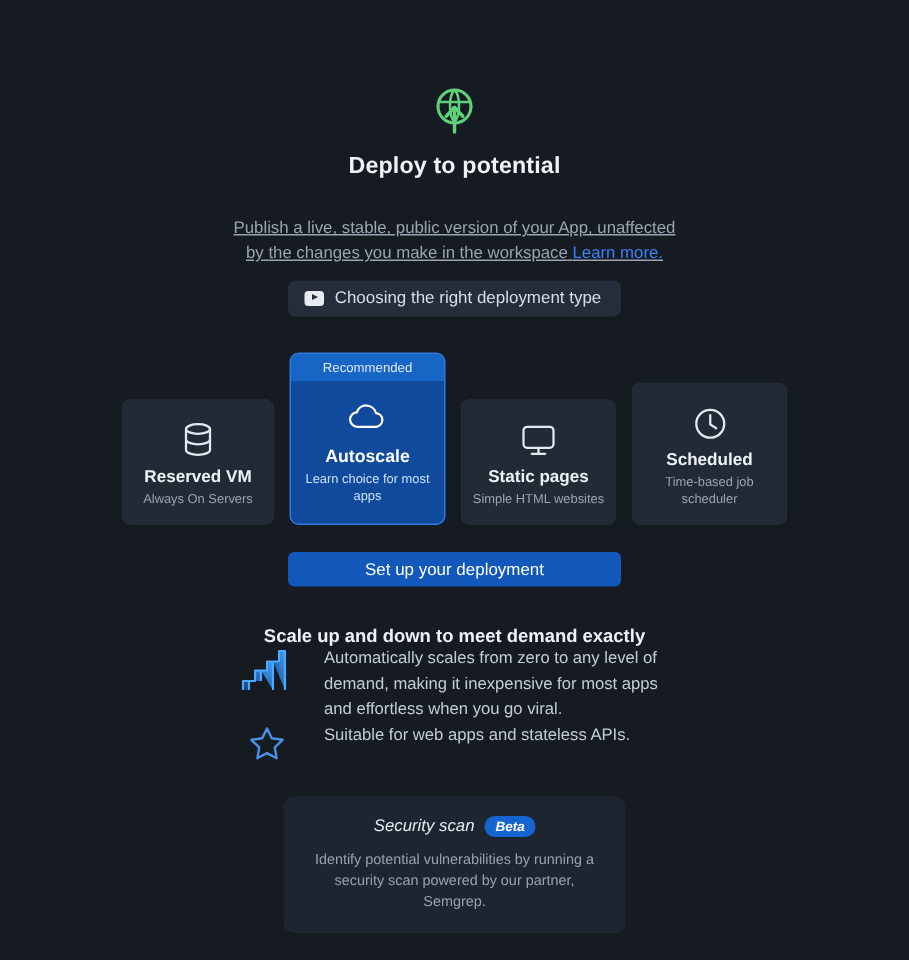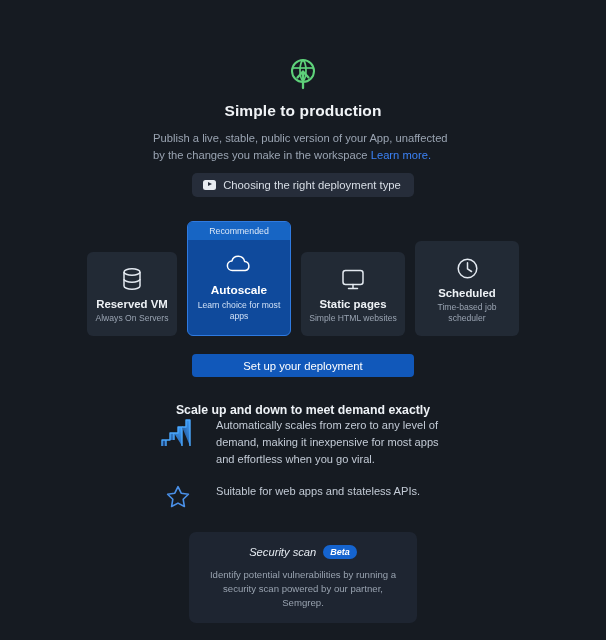--- a/index.html
+++ b/index.html
@@ -19,23 +19,23 @@
   }
 
   
   .hero-icon { margin-top: 56px; width: 36px; height: 36px; }
   .hero-title {
     margin-top: 10px;
     font-size: 15.5px; font-weight: bold; color: #f0f3f6;
     letter-spacing: .1px;
   }
   .hero-sub {
-    margin-top: 10px;
-    width: 300px; 
-    font-size: 11.2px; line-height: 17px; color: #9aa4b2;
+    margin-top: 24px;
+    width: 300px; text-align: center;
+    font-size: 11.2px; line-height: 17px; color: #9aa4b2; text-decoration: underline;
   }
   .hero-sub a { color: #3b82f6; text-decoration: none; }
 
   .video-pill {
     margin-top: 9px;
     display: inline-flex; align-items: center; gap: 7px;
     background: #262d3a; border-radius: 5px;
     padding: 6px 13px 6px 11px;
     font-size: 11.3px; color: #d8dee6;
     cursor: pointer;
@@ -50,21 +50,21 @@
     border-top: 2.7px solid transparent;
     border-bottom: 2.7px solid transparent;
   }
 
   
   .cards {
     margin-top: 24px;
     display: flex; align-items: flex-end; gap: 10px;
   }
   .card {
-    width: 90px; background: #222a35; border-radius: 6px;
+    width: 102px; background: #222a35; border-radius: 6px;
     padding: 13px 6px 11px; text-align: center; cursor: pointer;
     border: 1px solid transparent;
   }
   .card .ic { height: 26px; display:flex; align-items:center; justify-content:center; }
   .card .nm { margin-top: 6px; font-size: 11.4px; font-weight: bold; color: #eef2f6; }
   .card .ds { margin-top: 3px; font-size: 8.6px; color: #9aa4b2; line-height: 11px; }
 
   .card.wide { width: 104px; }
 
   .card.sel {
@@ -86,21 +86,21 @@
     background: #1158ba; border-radius: 4px;
     display: flex; align-items: center; justify-content: center;
     font-size: 11.3px; color: #ffffff; cursor: pointer;
   }
 
   
   .sec-title {
     margin-top: 26px;
     font-size: 12.3px; font-weight: bold; color: #eef2f6;
   }
-  .feats { width: 290px; display:flex; flex-direction:column; gap:15px; }
+  .feats { width: 290px; display:flex; flex-direction:column; }
   .feat { display: flex; gap: 18px; align-items: flex-start; }
   .feat .fic { width: 40px; flex: none; display:flex; justify-content:center; padding-top:2px; }
   .feat .ftx { font-size: 11.1px; line-height: 17px; color: #c3cbd6; }
 
   
   .battery {
     width: 38px; height: 15px; border-radius: 4px;
     background: #2a3240; border: 1px solid #3a4452;
     display: flex; align-items: center; gap: 2px; padding: 2.5px 3px;
   }
@@ -133,21 +133,21 @@
       <path d="M7 15a11 11 0 0 1 22 0" stroke="#5ed17a" stroke-width="2" stroke-linecap="round"></path>
       <path d="M7 15a11 11 0 0 0 22 0" stroke="#5ed17a" stroke-width="2" stroke-linecap="round"></path>
       <path d="M18 4c-4 3.4-4 17.6 0 21" stroke="#5ed17a" stroke-width="1.7"></path>
       <path d="M18 4c4 3.4 4 17.6 0 21" stroke="#5ed17a" stroke-width="1.7"></path>
       <path d="M8 12h20" stroke="#5ed17a" stroke-width="1.7"></path>
       <path d="M18 32V16" stroke="#5ed17a" stroke-width="2.3" stroke-linecap="round"></path>
       <path d="M12.5 21.5 18 15.5l5.5 6" stroke="#5ed17a" stroke-width="2.3" stroke-linecap="round" stroke-linejoin="round"></path>
     </svg>
   </div>
 
-  <div class="hero-title">Simple to production</div>
+  <div class="hero-title">Deploy to potential</div>
 
   <div class="hero-sub">
     <span>Publish a live, stable, public version of your App, unaffected by</span>
     <span>the changes you make in the workspace</span>
     <a href="#">Learn more.</a>
   </div>
 
   <div class="video-pill">
     <span class="yt"></span>
     <span>Choosing the right deployment type</span>

